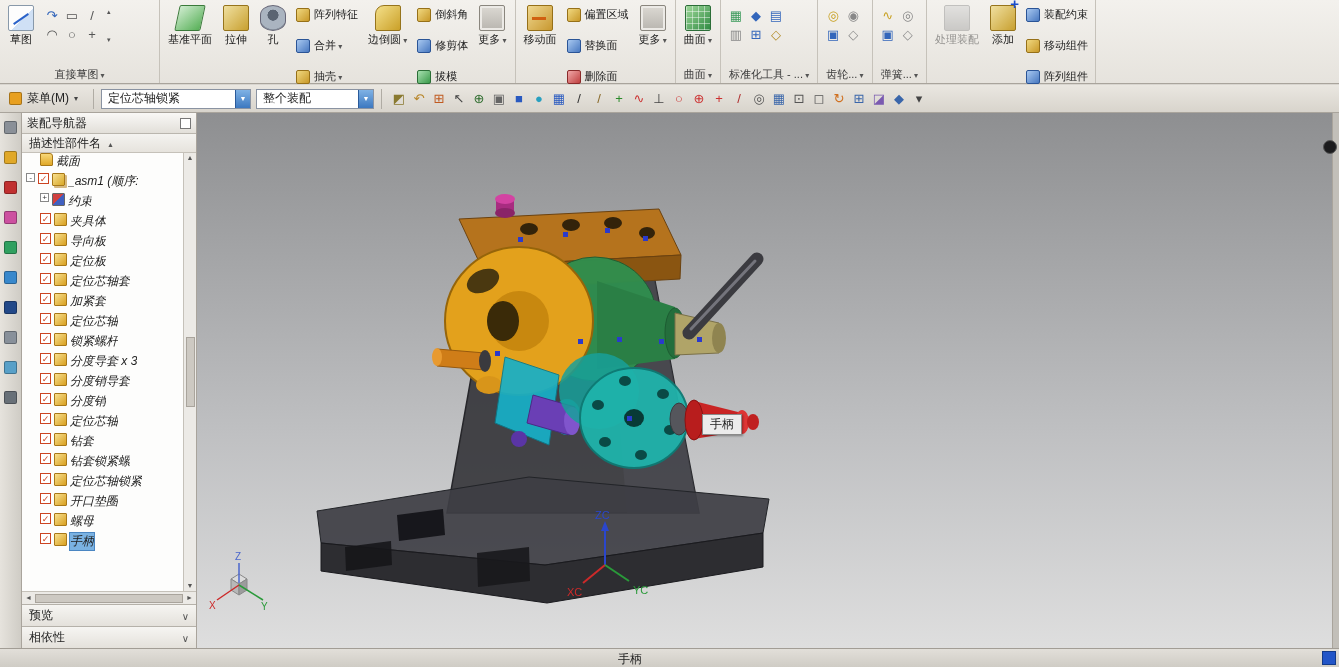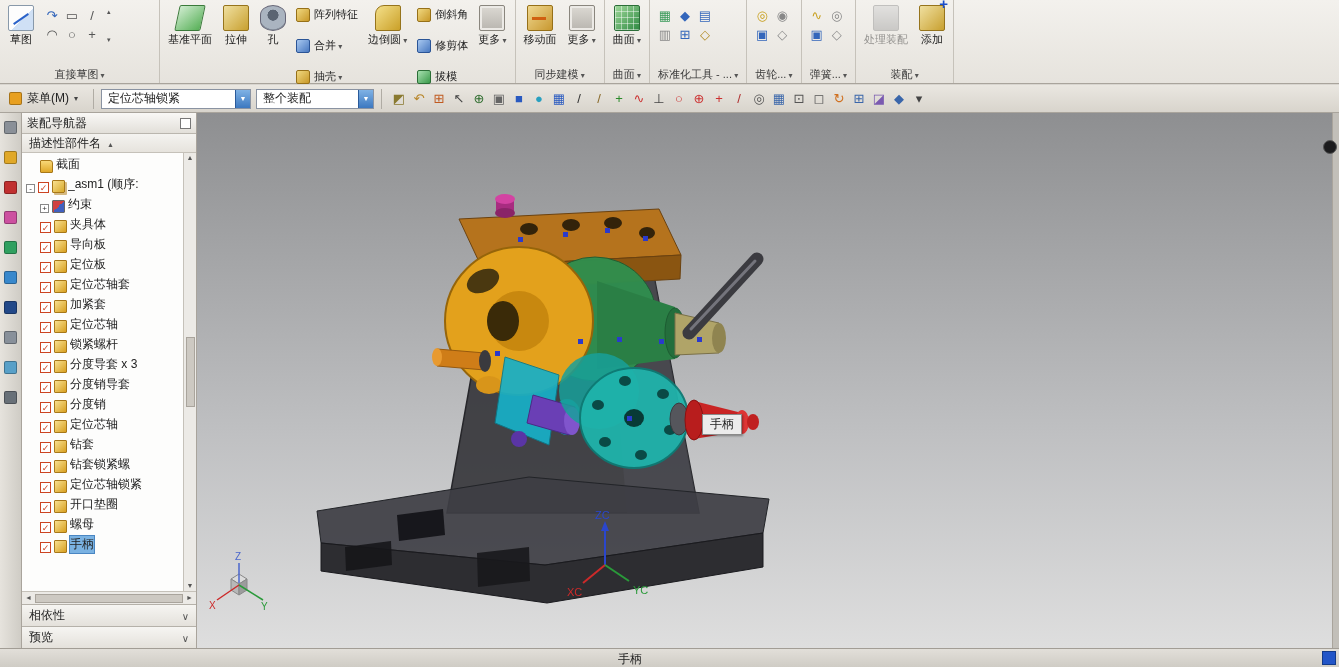--- a/index.html
+++ b/index.html
@@ -63,21 +63,21 @@
 
   
   .nav{position:absolute;left:22px;top:113px;width:175px;height:535px;background:#a16207;border-right:1px solid #a9a49c;display:flex;flex-direction:column;}
   .nav-title{height:21px;display:flex;align-items:center;background:linear-gradient(#f9f8f6,#e2dfd9);border-bottom:1px solid #bab6ae;padding:0 5px;gap:4px;flex:0 0 21px;}
   .nav-title .t{flex:1;font-size:12px;}
   .float-btn{width:11px;height:11px;border:1px solid #777;background:#fff;flex:0 0 11px;}
   .nav-colhead{height:19px;display:flex;align-items:center;background:linear-gradient(#f4f3f0,#e6e3dd);border-bottom:1px solid #c5c1b9;padding:0 7px;font-size:12px;gap:6px;flex:0 0 19px;}
   .sort-icon::after{content:"▲";font-size:7px;color:#555;}
   .tree-wrap{flex:1;display:flex;overflow:hidden;background:#fdfdfc;}
   .tree{flex:1;overflow:hidden;}
-  .trow{height:20px;display:flex;align-items:flex-end;gap:3px;font-size:12px;white-space:nowrap;}
+  .trow{height:20px;display:flex;align-items:flex-start;gap:3px;font-size:12px;white-space:nowrap;font-style:italic;}
   .exp{width:9px;height:9px;border:1px solid #888;background:#fff;font-size:8px;line-height:7px;text-align:center;color:#333;flex:0 0 9px;}
   .cb{width:11px;height:11px;border:1px solid #cc4422;background:#fff;color:#cc4422;font-size:9px;line-height:10px;text-align:center;flex:0 0 11px;}
   .nic{width:13px;height:13px;flex:0 0 13px;border-radius:1px;}
   .nic.folder{background:linear-gradient(#f8d878,#e0a828);border:1px solid #a87818;border-radius:1px 3px 1px 1px;}
   .nic.assembly{background:linear-gradient(135deg,#f8e090,#d8a828);border:1px solid #a87818;box-shadow:2px 2px 0 rgba(180,130,30,.55);}
   .nic.constraints{background:linear-gradient(135deg,#d04040 50%,#4060c0 50%);border:1px solid #666;}
   .nic.part{background:linear-gradient(135deg,#f8e090,#d8a020);border:1px solid #a87818;}
   .tlabel{overflow:hidden;}
   .trow.sel .tlabel{background:#7ab2e2;outline:1px solid #4a86c2;}
   .vscroll{width:13px;background:#eceae6;border-left:1px solid #c5c1b9;display:flex;flex-direction:column;align-items:center;justify-content:space-between;padding:1px 0;flex:0 0 13px;}
@@ -184,20 +184,34 @@
         </div>
       </div>
     </div>
 
     <div class="rgroup">
       <div class="ritems">
         <div class="bigbtn">
           <span class="bicon ic-moveface"></span>
           <span>移动面</span>
         </div>
+        <div class="smallcol">
+          <div class="smallbtn">
+            <span class="sicon si-gold"></span>
+            <span>偏置区域</span>
+          </div>
+          <div class="smallbtn">
+            <span class="sicon si-blue"></span>
+            <span>替换面</span>
+          </div>
+          <div class="smallbtn">
+            <span class="sicon si-red"></span>
+            <span>删除面</span>
+          </div>
+        </div>
         <div class="bigbtn">
           <span class="bicon ic-more"></span>
           <span class="dd">更多</span>
         </div>
       </div>
       <div class="rlabel"><span>同步建模</span></div>
     </div>
 
     <div class="rgroup">
       <div class="ritems">
@@ -249,20 +263,34 @@
 
     <div class="rgroup">
       <div class="ritems">
         <div class="bigbtn disabled">
           <span class="bicon ic-process"></span>
           <span>处理装配</span>
         </div>
         <div class="bigbtn">
           <span class="bicon ic-add"></span>
           <span>添加</span>
+        </div>
+        <div class="smallcol">
+          <div class="smallbtn">
+            <span class="sicon si-blue"></span>
+            <span>装配约束</span>
+          </div>
+          <div class="smallbtn">
+            <span class="sicon si-gold"></span>
+            <span>移动组件</span>
+          </div>
+          <div class="smallbtn">
+            <span class="sicon si-blue"></span>
+            <span>阵列组件</span>
+          </div>
         </div>
       </div>
       <div class="rlabel"><span>装配</span></div>
     </div>
 
     <div class="rfill"></div>
   </div>
 
   <div class="qbar">
     <div class="menu-btn">
@@ -441,25 +469,25 @@
         <span class="vthumb"></span>
         <span class="sarr s"></span>
       </div>
     </div>
     <div class="hscroll">
       <span class="sarr w"></span>
       <span class="hthumb"></span>
       <span class="sarr e"></span>
     </div>
     <div class="section-head">
+      <span>预览</span>
+      <span class="chev"></span>
+    </div>
+    <div class="section-head">
       <span>相依性</span>
-      <span class="chev"></span>
-    </div>
-    <div class="section-head">
-      <span>预览</span>
       <span class="chev"></span>
     </div>
   </div>
 
   <div class="viewport">
     <svg class="model" width="1135" height="535" viewBox="0 0 1135 535">
       <g>
         <polygon points="298,130 450,126 502,400 250,400" fill="rgba(52,52,57,0.9)" stroke="#26262a" stroke-width="1.5"></polygon>
         <polygon points="450,126 502,400 430,400 412,190" fill="rgba(78,78,85,0.55)"></polygon>
       </g>

